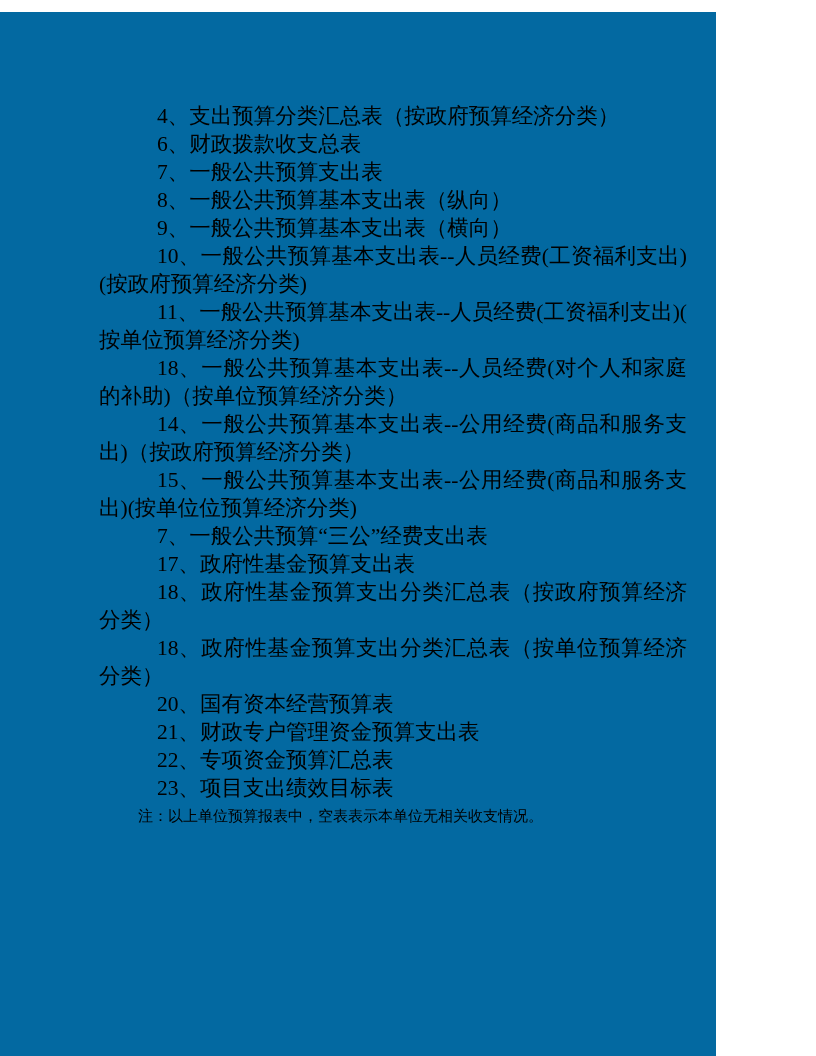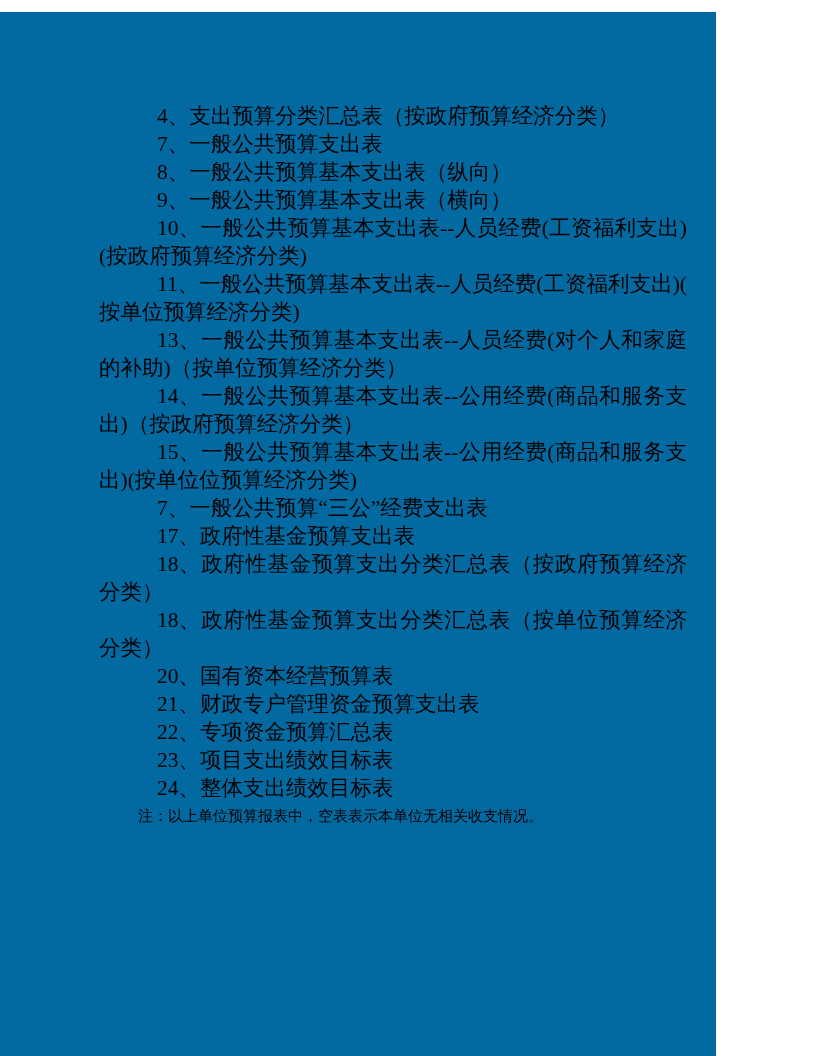--- a/index.html
+++ b/index.html
@@ -45,32 +45,32 @@
     text-indent: 39px;
     line-break: auto;
   }
 </style>
 </head>
 <body>
 
 <div class="page">
   <div class="content">
     <p>4、支出预算分类汇总表（按政府预算经济分类）</p>
+    <p>6、财政拨款收支总表</p>
     <p>7、一般公共预算支出表</p>
     <p>8、一般公共预算基本支出表（纵向）</p>
     <p>9、一般公共预算基本支出表（横向）</p>
     <p>10、一般公共预算基本支出表--人员经费(工资福利支出)(按政府预算经济分类)</p>
     <p>11、一般公共预算基本支出表--人员经费(工资福利支出)(按单位预算经济分类)</p>
-    <p>13、一般公共预算基本支出表--人员经费(对个人和家庭的补助)（按单位预算经济分类）</p>
+    <p>18、一般公共预算基本支出表--人员经费(对个人和家庭的补助)（按单位预算经济分类）</p>
     <p>14、一般公共预算基本支出表--公用经费(商品和服务支出)（按政府预算经济分类）</p>
     <p>15、一般公共预算基本支出表--公用经费(商品和服务支出)(按单位位预算经济分类)</p>
     <p>7、一般公共预算“三公”经费支出表</p>
     <p>17、政府性基金预算支出表</p>
     <p>18、政府性基金预算支出分类汇总表（按政府预算经济分类）</p>
     <p>18、政府性基金预算支出分类汇总表（按单位预算经济分类）</p>
     <p>20、国有资本经营预算表</p>
     <p>21、财政专户管理资金预算支出表</p>
     <p>22、专项资金预算汇总表</p>
     <p>23、项目支出绩效目标表</p>
-    <p>24、整体支出绩效目标表</p>
     <p class="note">注：以上单位预算报表中，空表表示本单位无相关收支情况。</p>
   </div>
 </div>
 
 </body></html>

